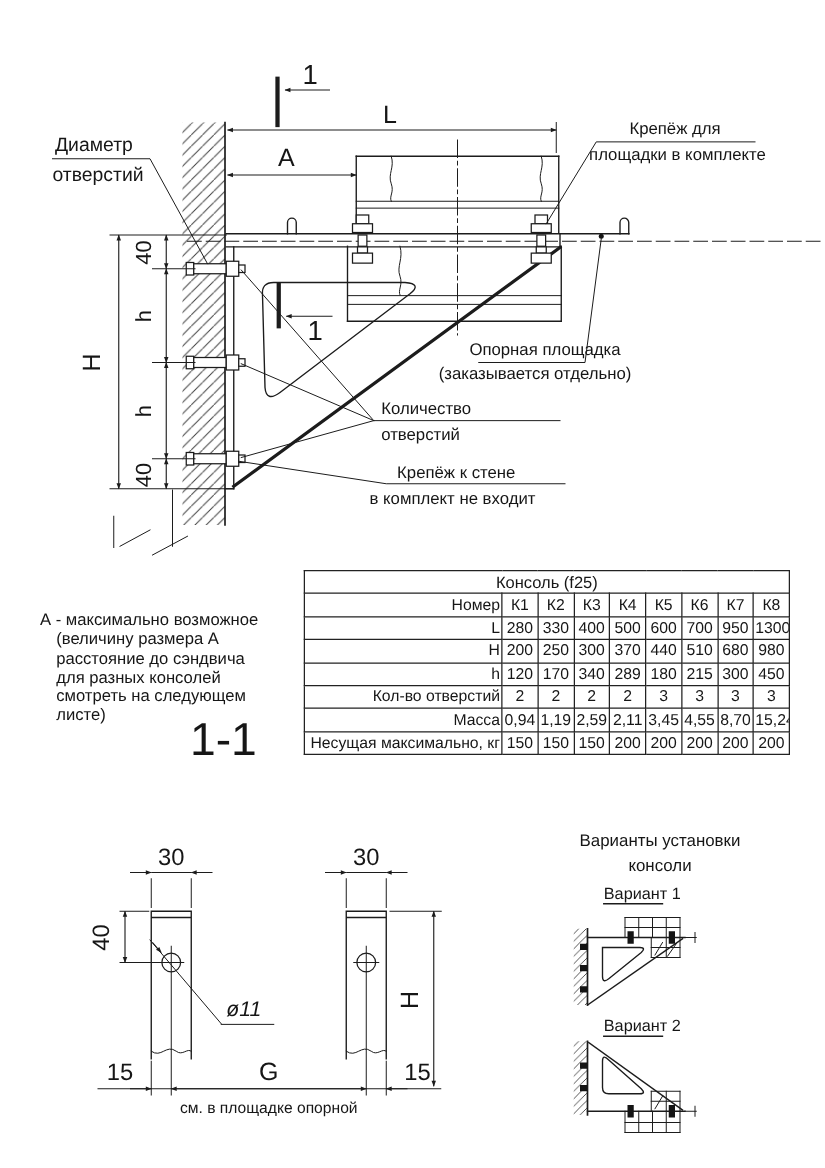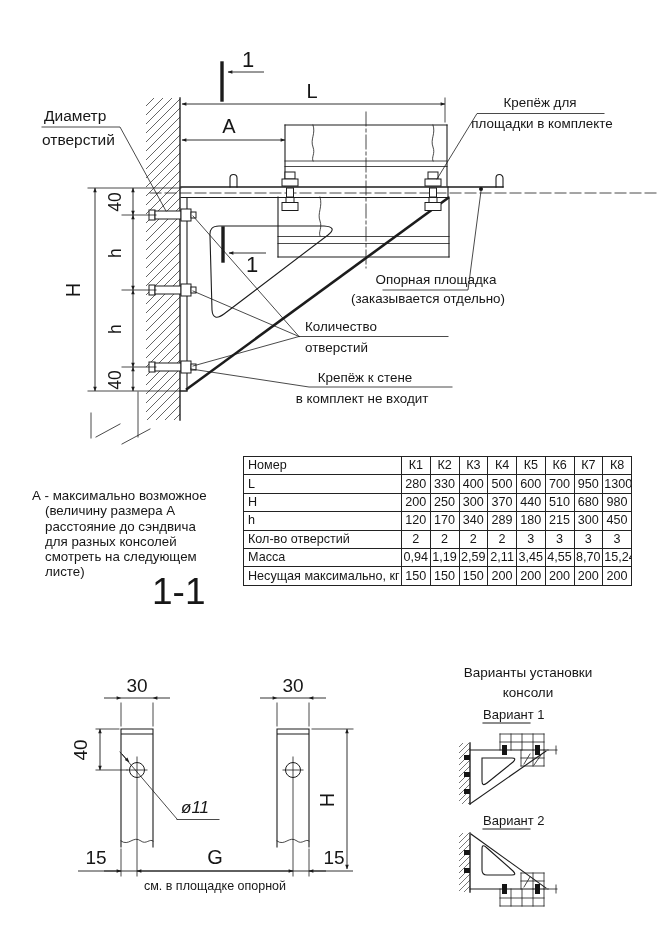--- a/index.html
+++ b/index.html
@@ -18,21 +18,21 @@
   .lbl{font-size:13.4px}
   .big{font-size:20px}
   .mid{font-size:17.5px}
   .note{left:32px;top:488px;width:208px;font-size:13.3px;line-height:15.3px}
   .note .ind{padding-left:13px}
   .sec-title{left:152px;top:571px;font-size:37px}
   #tblwrap{left:243px;top:456px}
   #spec{border-collapse:collapse;table-layout:fixed;width:389px;font-size:12.6px;border:1.5px solid #111}
   #spec td{border:1px solid #222;height:17.4px;padding:0 1px;text-align:center;
            overflow:hidden;white-space:nowrap;line-height:13px}
-  #spec td.lab{text-align:left;padding-left:4px}
+  #spec td.lab{text-align:right;padding-left:4px}
   #spec td.ttl{text-align:center;font-size:13.2px}
 </style>
 </head>
 <body>
 
 <svg class="abs" style="left:0;top:0" width="660" height="455" viewBox="0 0 660 455">
   <defs>
     <pattern id="hw" width="9" height="9" patternUnits="userSpaceOnUse">
       <path d="M0,9 L9,0" stroke="#3f3f3f" stroke-width="0.8"></path>
     </pattern>
@@ -188,20 +188,23 @@
   <div class="ind">листе)</div>
 </div>
 
 <div class="abs" id="tblwrap">
 <table id="spec">
   <colgroup>
         <col style="width:158px">
         <col span="8">
       </colgroup>
   <tbody>
+        <tr>
+          <td class="ttl" colspan="9">Консоль (f25)</td>
+        </tr>
   <tr>
           <td class="lab">Номер</td>
           <td>К1</td>
           <td>К2</td>
           <td>К3</td>
           <td>К4</td>
           <td>К5</td>
           <td>К6</td>
           <td>К7</td>
           <td>К8</td>

